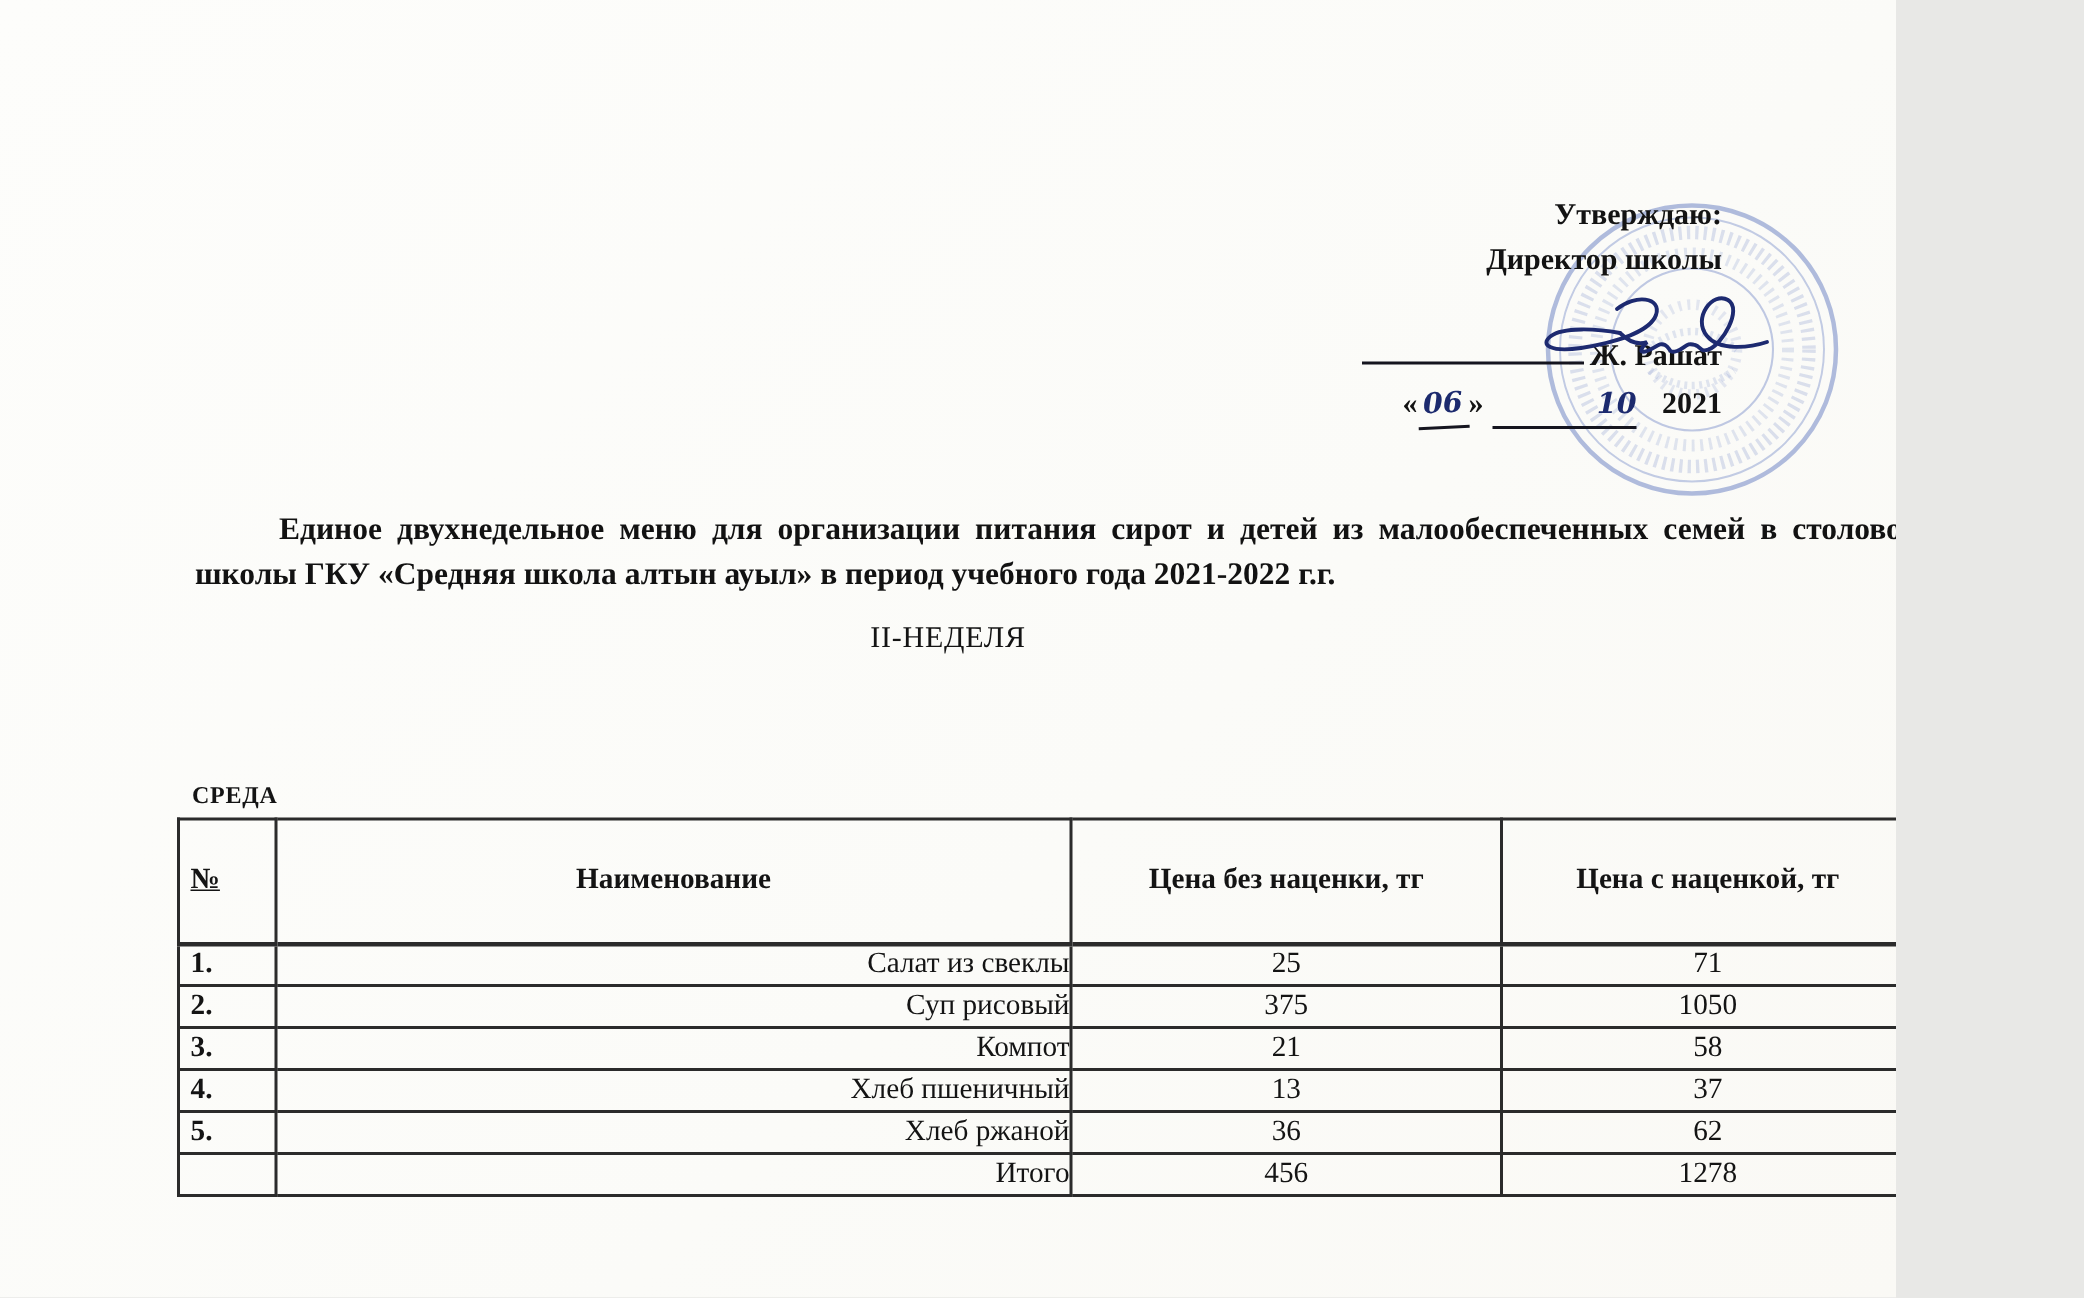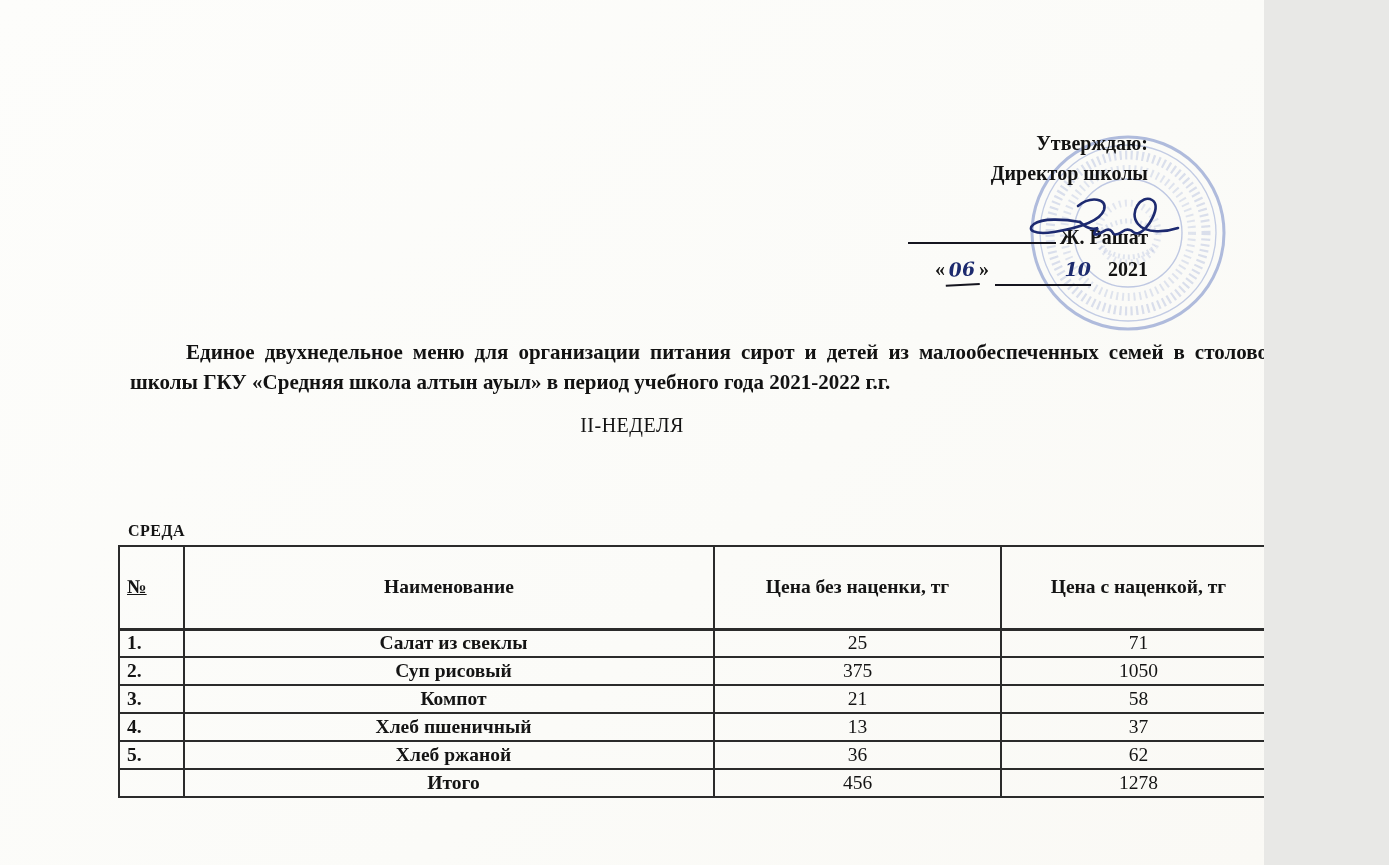--- a/index.html
+++ b/index.html
@@ -121,21 +121,21 @@
     border-bottom: 3px solid #2b2b2b;
   }
   .menu-table tbody td { height: 28px; vertical-align: middle; }
   .th-num { text-align: left; padding-left: 7px; }
   .th-num .num-glyph { text-decoration: underline; }
   .col-num   { width: 65px; }
   .col-name  { width: 530px; }
   .col-base  { width: 287px; }
   .col-markup{ width: 275px; }
   .cell-num  { font-weight: bold; text-align: left; padding-left: 7px; }
-  .cell-name { text-align: center; padding-left: 9px; font-weight: bold; }
+  .cell-name { text-align: right; padding-left: 9px; }
   .cell-price{ text-align: center; }
 </style>
 </head>
 <body>
 
 <div class="page">
 
   <svg class="stamp" width="200" height="204" viewBox="0 0 200 204">
     <g fill="none" stroke="#4a66b8">
       <circle cx="100" cy="102" r="96" stroke-width="3" stroke-opacity="0.50"></circle>

